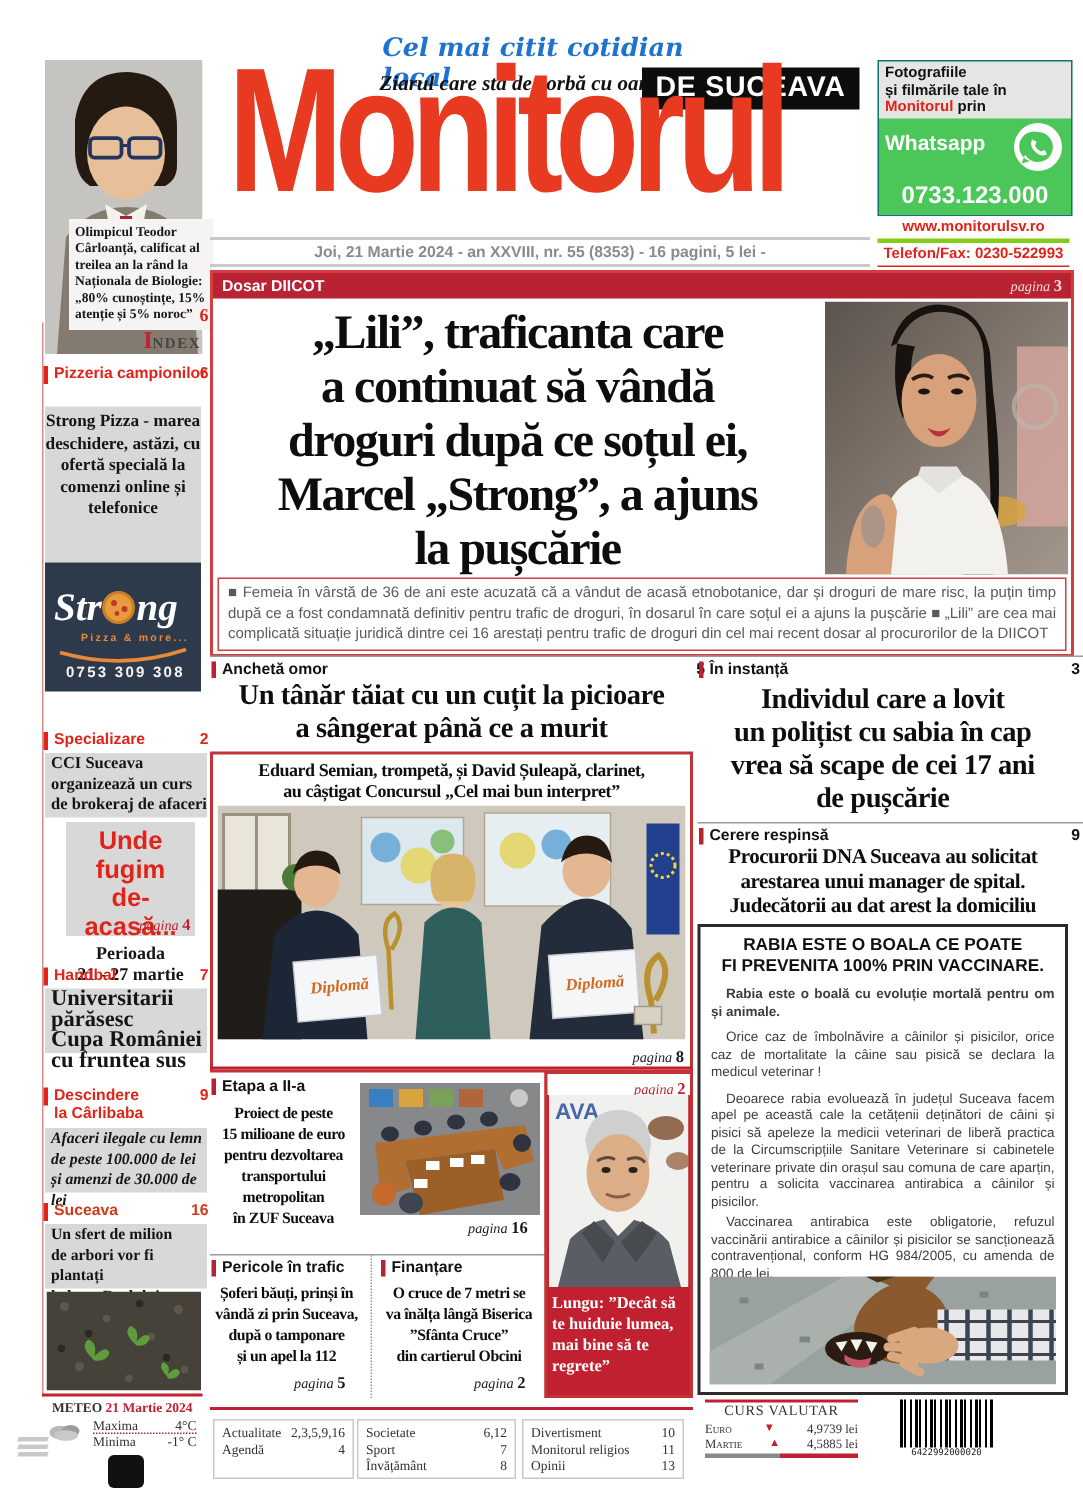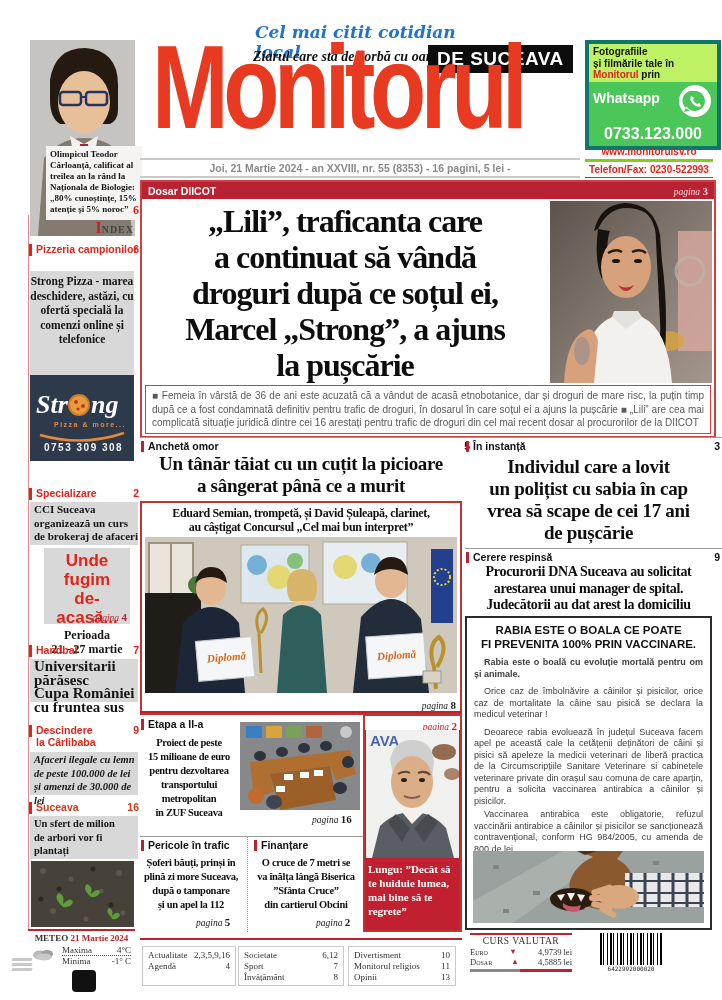--- a/index.html
+++ b/index.html
@@ -56,21 +56,21 @@
        font:bold italic 17px 'DejaVu Serif',serif;">Cel mai citit cotidian local</div>
   <div class="abs" style="left:253px;top:49px;font:bold italic 14px 'Liberation Serif',serif;color:#101010;">Ziarul care stă de vorbă cu oamenii</div>
   <div class="abs" style="left:428px;top:45px;background:#0d0d0d;color:#fff;padding:3px 9px;
        font:bold 19px 'Liberation Sans',sans-serif;letter-spacing:.5px;">DE SUCEAVA</div>
   <div class="abs" style="left:152px;top:28px;width:470px;font:bold 118px 'Liberation Sans',sans-serif;
        color:#e73a21;letter-spacing:-7px;line-height:1;transform:scaleX(.78);transform-origin:left top;">Monitorul</div>
 
   <div class="abs" style="left:140px;top:158px;width:440px;height:16px;border-top:2px solid #c9c9c9;border-bottom:2px solid #c9c9c9;
        font:bold 10.5px 'Liberation Sans',sans-serif;color:#8a8a8a;text-align:center;line-height:16px;">Joi, 21 Martie 2024 - an XXVIII, nr. 55 (8353) - 16 pagini, 5 lei -</div>
 
-  <div class="abs" style="left:585px;top:40px;width:128px;height:102px;border:4px solid #0f766e;background:#bef264;">
+  <div class="abs" style="left:585px;top:40px;width:128px;height:102px;border:1px solid #0f766e;background:#e5e5e5;">
     <div style="padding:2px 4px 0 4px;font:bold 10px 'Liberation Sans',sans-serif;color:#111;line-height:11.5px;">
       <div>Fotografiile</div>
       <div>și filmările tale în</div>
       <div><span style="color:#e0241a;">Monitorul</span>
         <span>prin</span></div>
     </div>
     <div style="position:absolute;left:0;top:38px;width:128px;height:64px;background:#4bc659;">
       <div style="position:absolute;left:4px;top:8px;font:bold 14px 'Liberation Sans',sans-serif;color:#fff;">Whatsapp</div>
       <svg width="36" height="36" style="position:absolute;right:4px;top:1px;">
         <circle cx="18" cy="18" r="16" fill="#fff"></circle>
@@ -433,21 +433,21 @@
     </svg>
   </div>
   <div class="pglbl" style="position:absolute;left:312px;top:813px;">
     <span>pagina</span> <b>16</b></div>
 
   <div class="kick" style="left:140px;top:836px;width:102px;">
     <span>Pericole în trafic</span>
   </div>
   <div class="serifh" style="left:140px;top:856px;width:102px;font-size:10.5px;line-height:14px;">
     <div>Șoferi băuți, prinși în</div>
-    <div>plină zi more Suceava,</div>
+    <div>vândă zi prin Suceava,</div>
     <div>după o tamponare</div>
     <div>și un apel la 112</div>
   </div>
   <div class="pglbl" style="position:absolute;left:196px;top:916px;">
     <span>pagina</span> <b>5</b></div>
 
   <div class="abs" style="left:247px;top:836px;width:1px;height:96px;border-left:1px dotted #999;"></div>
 
   <div class="kick" style="left:253px;top:836px;width:106px;">
     <span>Finanțare</span>
@@ -532,21 +532,21 @@
   <div class="abs" style="left:470px;top:933px;width:102px;">
     <div class="redline" style="position:relative;width:102px;height:2px;"></div>
     <div style="text-align:center;font:9.5px 'Liberation Serif',serif;color:#333;letter-spacing:.5px;margin-top:1px;">CURS VALUTAR</div>
     <div style="font:8.5px 'Liberation Serif',serif;color:#333;margin-top:1px;">
       <div style="display:flex;justify-content:space-between;">
         <span style="font-variant:small-caps;">Euro</span>
         <span style="color:#c0202f;font-size:7.5px;">▼</span>
         <span>4,9739 lei</span>
         </div>
       <div style="display:flex;justify-content:space-between;">
-        <span style="font-variant:small-caps;">Dosar</span>
+        <span style="font-variant:small-caps;">Martie</span>
         <span style="color:#c0202f;font-size:7.5px;">▲</span>
         <span>4,5885 lei</span>
         </div>
     </div>
     <div style="display:flex;margin-top:2px;">
         <div style="width:50px;height:3px;background:#8a8a8a;"></div>
         <div style="width:52px;height:3px;background:#c0202f;"></div>
       </div>
   </div>
 

